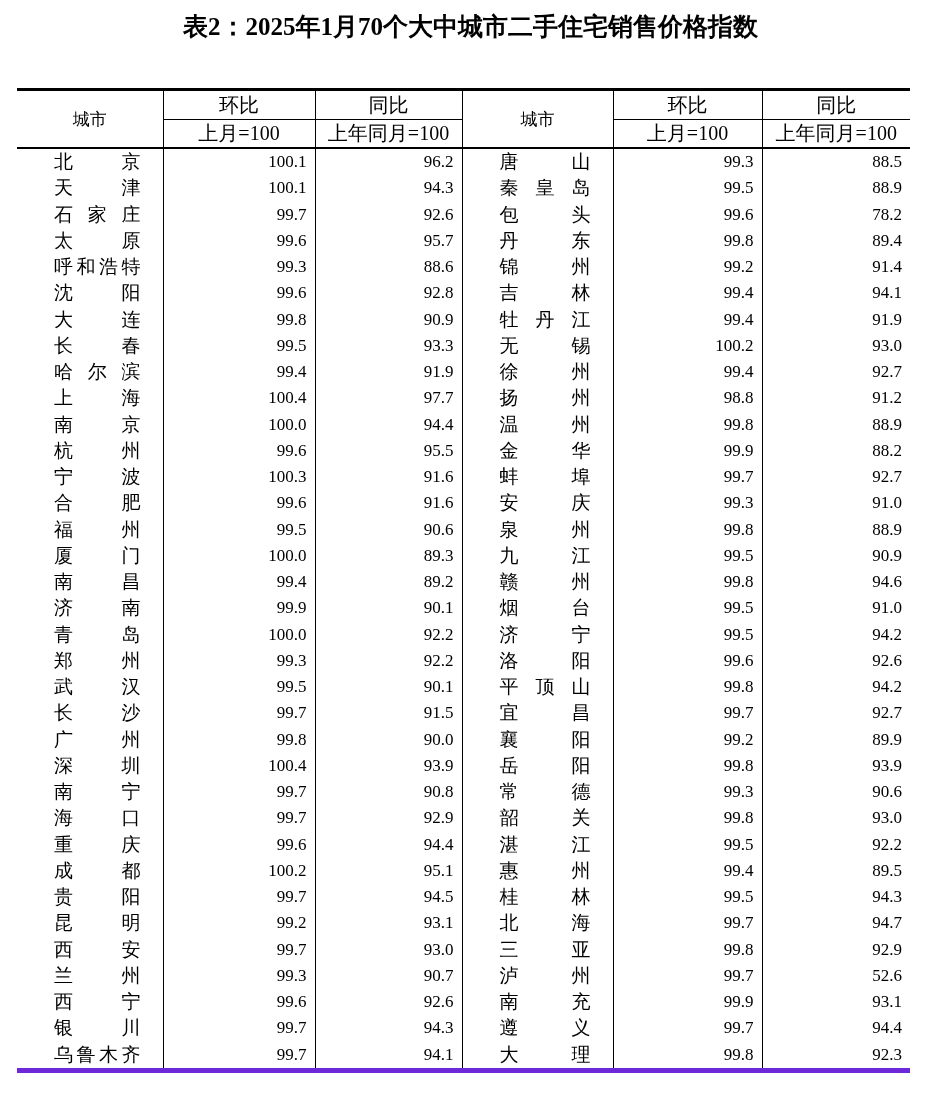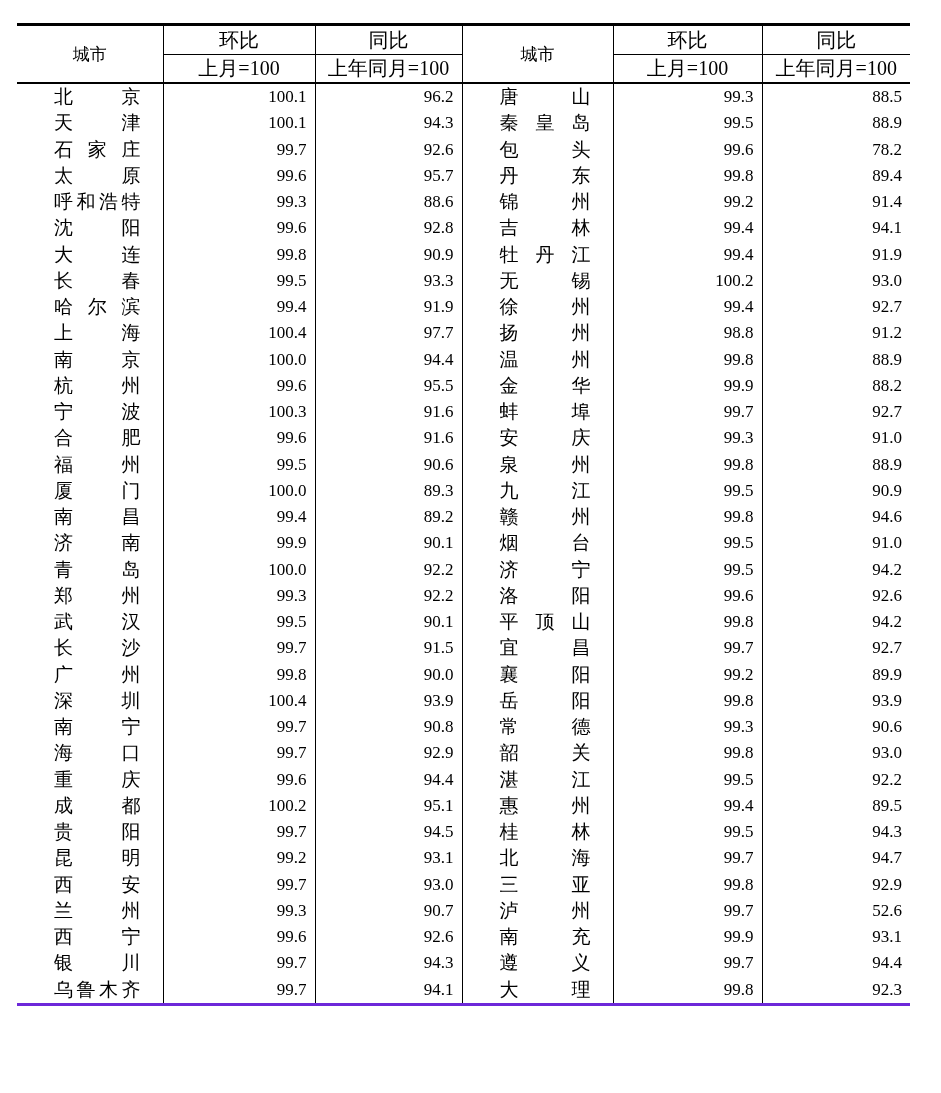--- a/index.html
+++ b/index.html
@@ -20,24 +20,24 @@
     margin-top: 12px;
     text-align: center;
     font-weight: bold;
     font-size: 25px;
     line-height: 30px;
   }
   table.idx {
     border-collapse: collapse;
     table-layout: fixed;
     margin-left: 17px;
-    margin-top: 23px;
+    margin-top: 46px;
     width: 893px;
     border-top: 3px solid #000;
-    border-bottom: 3px solid #6d28d9;
+    border-bottom: 5px solid #6d28d9;
   }
   th, td {
     padding: 0;
     font-weight: normal;
     overflow: hidden;
     white-space: nowrap;
   }
   thead th {
     font-size: 20px;
     text-align: center;
@@ -76,20 +76,21 @@
   }
   td.num {
     text-align: right;
     padding-right: 8px;
   }
 </style>
 </head>
 <body>
 
 <div class="page">
+  <div class="title">表2：2025年1月70个大中城市二手住宅销售价格指数</div>
 
   <table class="idx">
     <colgroup>
       <col style="width:146px">
       <col style="width:152px">
       <col style="width:147px">
       <col style="width:151px">
       <col style="width:149px">
       <col style="width:148px">
     </colgroup>

